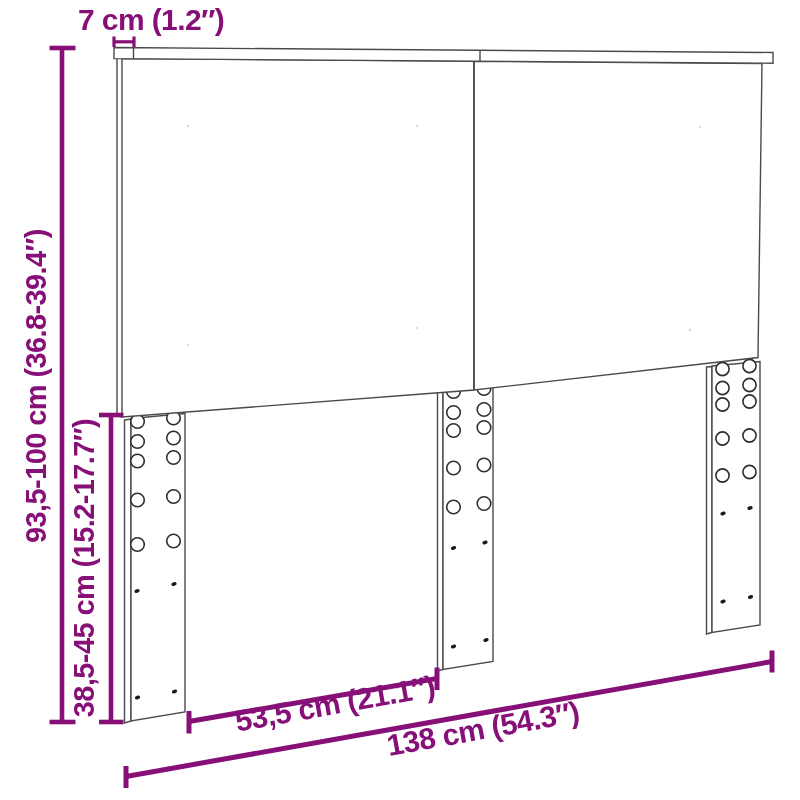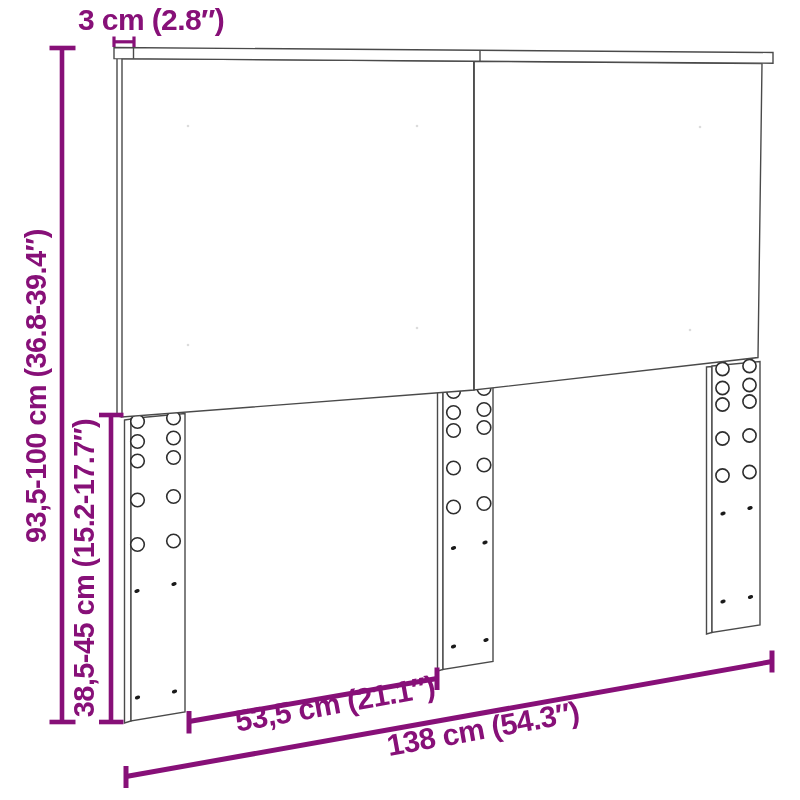--- a/index.html
+++ b/index.html
@@ -138,21 +138,21 @@
         <line x1="437" y1="667.5" x2="437" y2="690"></line>
       </g>
       <g stroke-width="5">
         <line x1="126" y1="776.5" x2="772" y2="661.5"></line>
         <line x1="126" y1="766" x2="126" y2="788"></line>
         <line x1="772" y1="650.5" x2="772" y2="672.5"></line>
       </g>
     </g>
   </svg>
 
-  <div class="dim-label" style="left:78px;top:5px;font-size:30px;">3 cm (2.8″)</div>
+  <div class="dim-label" style="left:78px;top:5px;font-size:30px;">7 cm (1.2″)</div>
 
   <div class="dim-label rot-left center-anchor" style="left:36px;top:386px;">93,5-100 cm (36.8-39.4″)</div>
 
   <div class="dim-label rot-left center-anchor" style="left:84px;top:568px;">38,5-45 cm (15.2-17.7″)</div>
 
   <div class="dim-label rot-diag center-anchor" style="left:335px;top:704px;font-size:30px;">53,5 cm (21.1″)</div>
 
   <div class="dim-label rot-diag center-anchor" style="left:483px;top:729px;font-size:30px;">138 cm (54.3″)</div>
 
 </div>

